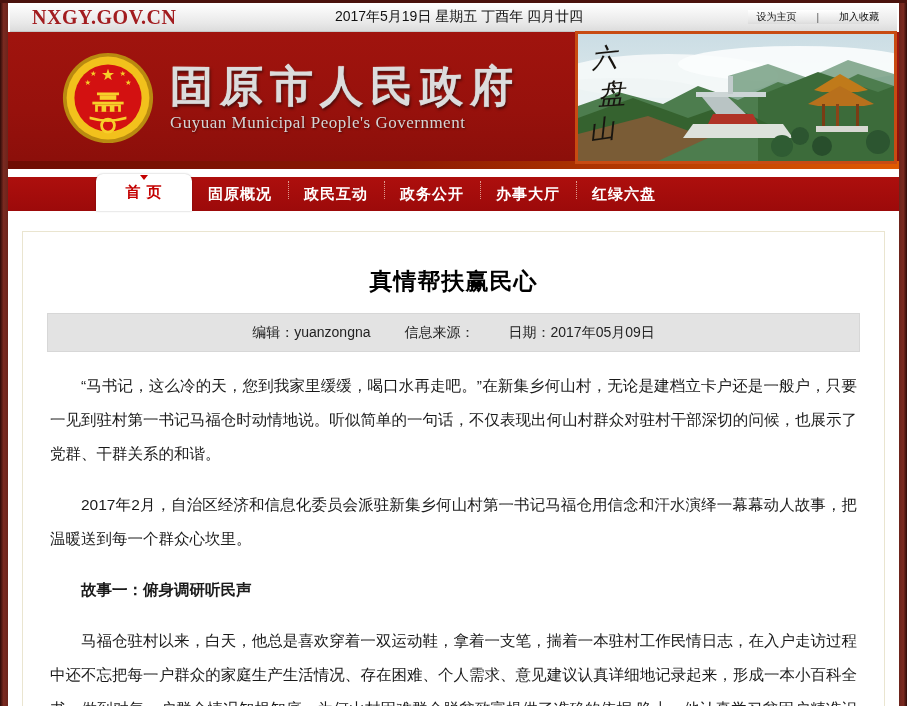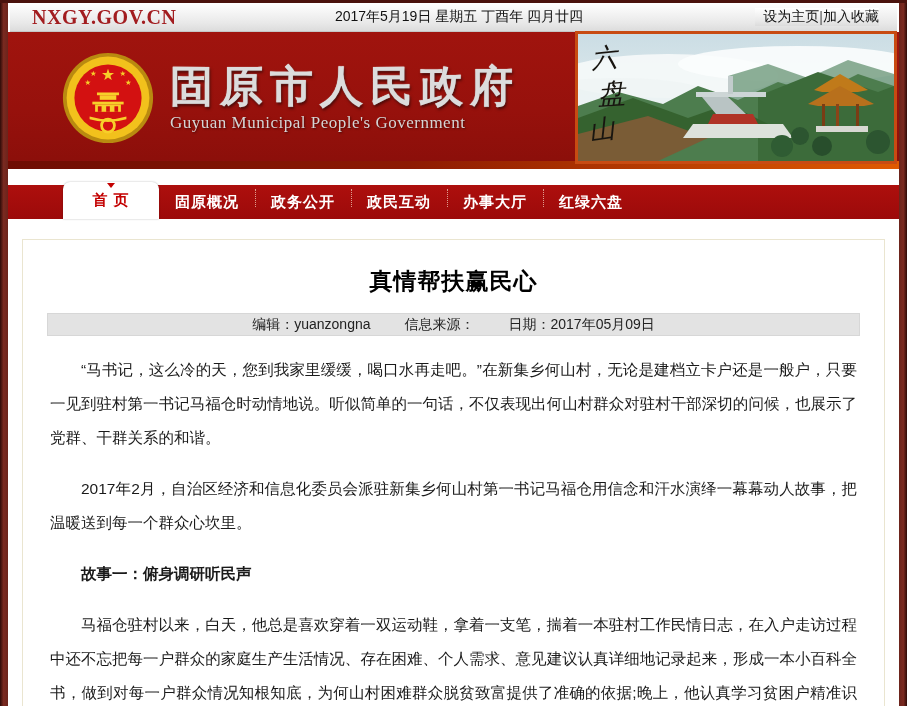--- a/index.html
+++ b/index.html
@@ -10,22 +10,22 @@
     background:linear-gradient(90deg,#2e0b08 0%,#7b2a20 45%,#6b241c 100%); }
   .side-strip.right { right:0; background:linear-gradient(270deg,#2e0b08 0%,#7b2a20 45%,#6b241c 100%); }
   .side-strip.left { left:0; }
 
   
   .topbar { position:relative; height:29px; margin:0 10px; display:flex; align-items:center;
     background:linear-gradient(#ffffff,#e9e9e9 70%,#dcdcdc); border-bottom:1px solid #c6c6c6; }
   .topbar .domain { margin-left:22px; font-family:"Liberation Serif","DejaVu Serif",serif;
     font-weight:bold; font-size:20px; color:#a21d20; letter-spacing:.5px; text-decoration:none; }
   .topbar .date { position:absolute; left:11px; right:0; text-align:center; font-size:14px; color:#111; }
-  .topbar .links { margin-left:auto; margin-right:18px; font-size:14px; color:#111; z-index:2;
-    display:flex; gap:0; align-items:center; background:inherit; padding-left:8px; }
+  .topbar .links { margin-left:auto; margin-right:18px; font-size:10px; color:#111; z-index:2;
+    display:flex; gap:20px; align-items:center; background:inherit; padding-left:8px; }
   .topbar .links a { color:#111; text-decoration:none; }
   .topbar .links .sep { color:#555; }
 
   
   .banner { position:relative; height:129px; margin:0 8px;
     background:linear-gradient(180deg,#a0140e 0%,#97110c 60%,#8c0f0a 100%); }
   .logo { position:absolute; left:54px; top:20px; display:flex; align-items:center; text-decoration:none; }
   .emblem { width:92px; height:92px; flex:0 0 auto; }
   .logo-text { margin-left:16px; }
   .site-title { font-size:43px; font-weight:bold; color:#dcdcdc; letter-spacing:7px;
@@ -34,39 +34,39 @@
     color:#d5d5d5; letter-spacing:.5px; margin-top:2px; text-shadow:1px 1px 2px rgba(0,0,0,.5); }
   .banner-photo { position:absolute; top:-1px; right:2px; width:322px; height:133px;
     border:3px solid #c84b12; z-index:5; background:#dfeaea; }
   .banner-photo svg { display:block; width:100%; height:100%; }
 
   
   .grad-strip { height:8px; margin:0 8px;
     background:linear-gradient(90deg,#6e0c02 0%,#8d1a02 45%,#c24500 80%,#e05a00 100%); }
 
   
-  .nav { position:relative; height:34px; margin:16px 8px; background:linear-gradient(#ad0f0d,#9c0a0a);
-    display:flex; align-items:stretch; padding-left:55px; }
+  .nav { position:relative; height:34px; margin:8px 8px; background:linear-gradient(#ad0f0d,#9c0a0a);
+    display:flex; align-items:stretch; padding-left:88px; }
   .nav-tab { position:relative; width:96px; display:flex; align-items:center; justify-content:center;
     color:#fff; font-size:15px; font-weight:bold; cursor:pointer; letter-spacing:1px; }
   .nav-tab .dot-sep { position:absolute; left:0; top:4px; height:18px; border-left:1px dotted #dE9c8e; }
   .nav-tab.active { background:#fff; color:#c30000; border-radius:7px 7px 0 0; margin-top:-3px;
     box-shadow:0 0 2px rgba(0,0,0,.3); }
   .nav-tab.active .tri { position:absolute; top:1px; left:50%; transform:translateX(-50%);
     width:0; height:0; border-left:4px solid transparent; border-right:4px solid transparent;
     border-top:5px solid #c30000; }
 
   
   .content { background:#fff; margin:0 8px; height:540px; }
   .article-box { margin:20px 14px 0 14px; border:1px solid #eae5d0; background:#fff;
     min-height:500px; padding-bottom:40px; }
-  .article-title { text-align:center; font-size:23px; font-weight:bold; color:#000; margin-top:26px;
+  .article-title { text-align:center; font-size:23px; font-weight:bold; color:#000; margin-top:34px;
     letter-spacing:1px; }
   .meta-bar { margin:16px 24px 0 24px; background:#e3e3e3; border:1px solid #d7d7d7;
-    height:23px; display:flex; align-items:center; justify-content:center;
+    height:39px; display:flex; align-items:center; justify-content:center;
     font-size:14px; color:#222; gap:34px; }
   .article-subtitle { text-align:center; font-size:15px; color:#1a1a1a; margin-top:24px; }
   .body-text { margin:0 27px; color:#1a1a1a; }
   .body-text p { font-size:15.5px; line-height:34px; text-indent:2em; margin-top:17px;
     text-align:justify; }
   .body-text p.story-heading { font-weight:bold; }
 </style>
 </head>
 <body>
 
@@ -155,25 +155,25 @@
   <div class="nav">
     <div class="nav-tab active">
       <span class="tri"></span>
       <span>首 页</span>
     </div>
     <div class="nav-tab">
       <span>固原概况</span>
     </div>
     <div class="nav-tab">
       <span class="dot-sep"></span>
-      <span>政务公开</span>
+      <span>政民互动</span>
     </div>
     <div class="nav-tab">
       <span class="dot-sep"></span>
-      <span>政民互动</span>
+      <span>政务公开</span>
     </div>
     <div class="nav-tab">
       <span class="dot-sep"></span>
       <span>办事大厅</span>
     </div>
     <div class="nav-tab">
       <span class="dot-sep"></span>
       <span>红绿六盘</span>
     </div>
   </div>

